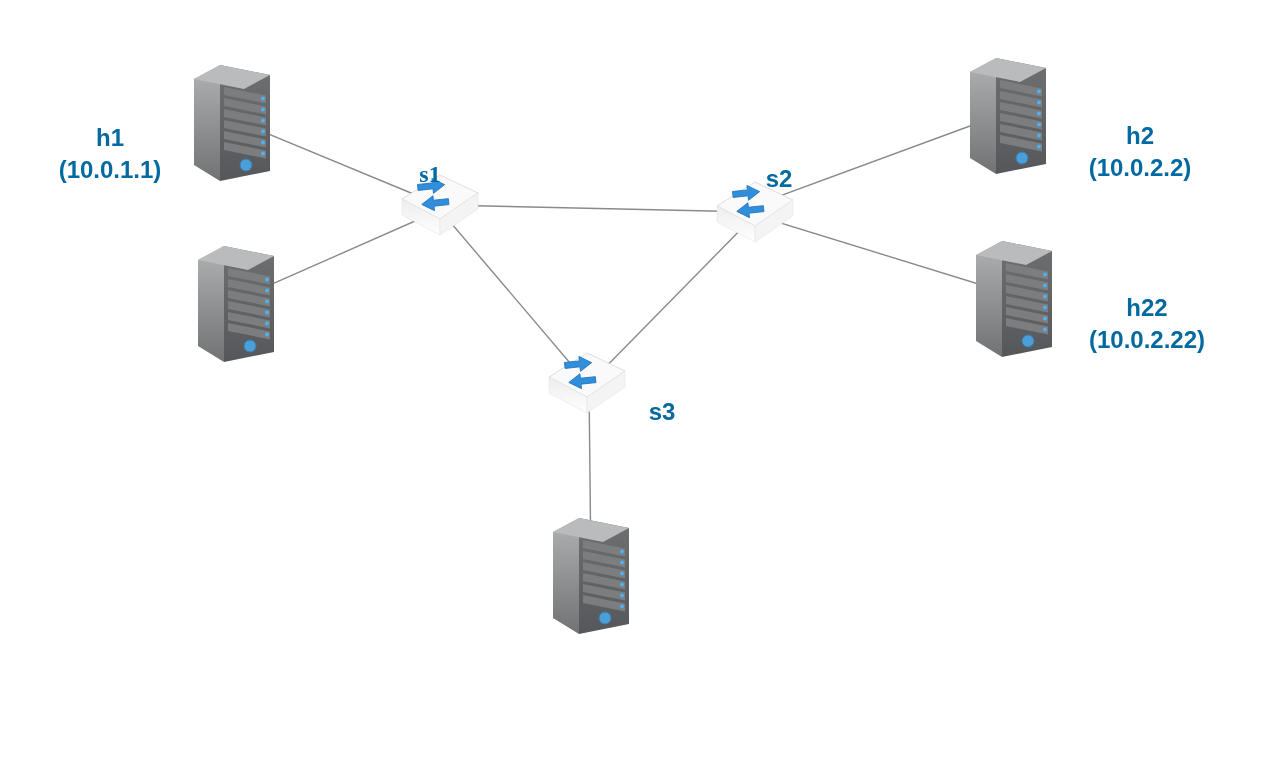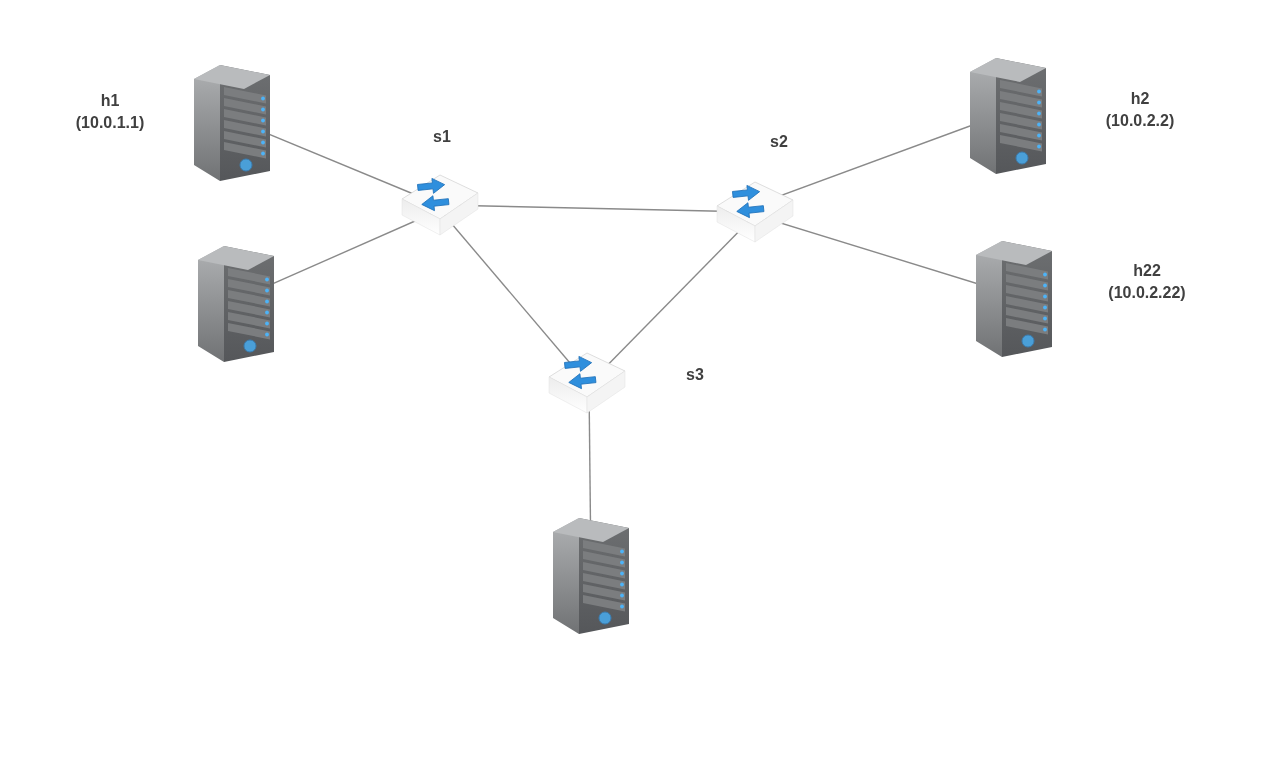--- a/index.html
+++ b/index.html
@@ -27,24 +27,25 @@
     stroke-width: 1.4;
   }
   .node {
     position: absolute;
   }
   .label {
     position: absolute;
     transform: translateX(-50%);
     text-align: center;
     font-weight: bold;
-    font-size: 16px;
+    font-size: 24px;
     line-height: 1.35;
-    color: #404040;
+    color: #0369a1;
     white-space: nowrap;
+    margin-top: 32px;
   }
   .defs-holder {
     position: absolute;
     width: 0;
     height: 0;
     overflow: hidden;
   }
 </style>
 </head>
 <body>
@@ -160,23 +161,23 @@
   </div>
   <div class="label" style="left:1140px; top:88px;">
     <div>h2</div>
     <div>(10.0.2.2)</div>
   </div>
   <div class="label" style="left:1147px; top:260px;">
     <div>h22</div>
     <div>(10.0.2.22)</div>
   </div>
 
-  <div class="label" style="left:442px; top:126px;">
+  <div class="label" style="left:430px; top:126px;font-family:Liberation Serif, serif;">
     <div>s1</div>
   </div>
   <div class="label" style="left:779px; top:131px;">
     <div>s2</div>
   </div>
-  <div class="label" style="left:695px; top:364px;">
+  <div class="label" style="left:662px; top:364px;">
     <div>s3</div>
   </div>
 
 </div>
 
 </body></html>

